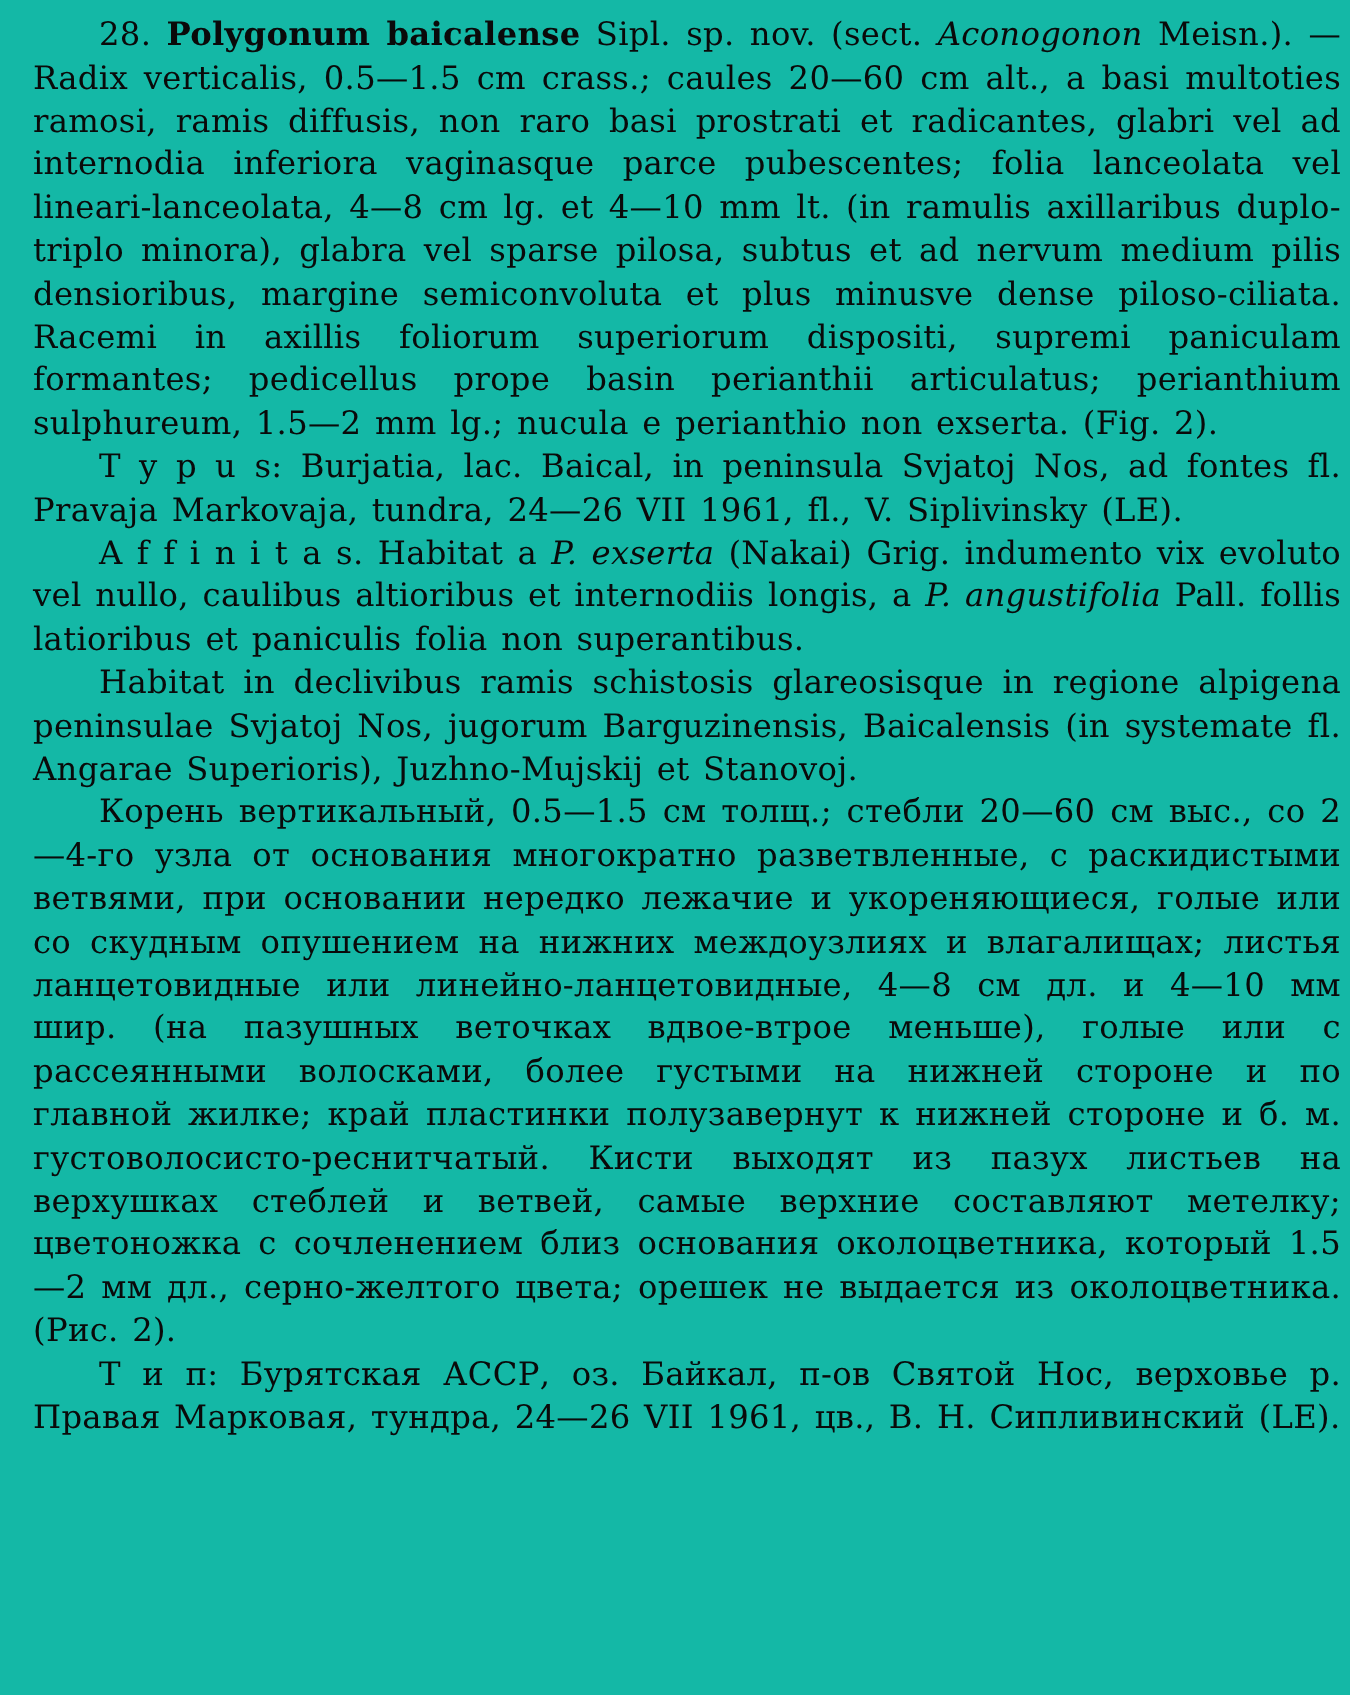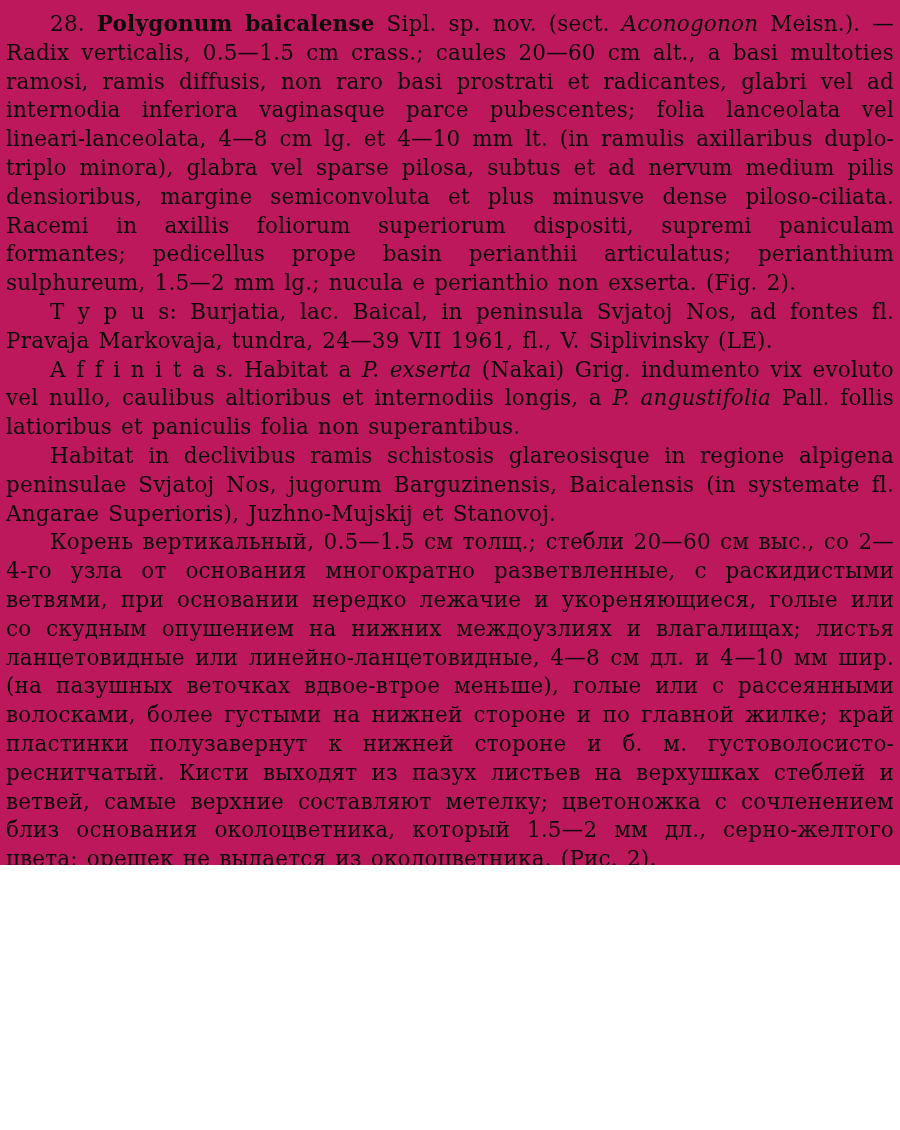--- a/index.html
+++ b/index.html
@@ -2,44 +2,45 @@
 <html><head>
 <meta charset="utf-8">
 <style>
   html, body {
     margin: 0;
     padding: 0;
     background: #ffffff;
   }
   .page {
     width: 900px;
-    height: 865px;
+    height: 1130px;
     box-sizing: border-box;
-    background: #be185d;
+    background: #14b8a6;
     color: #0a0a0a;
     font-family: "DejaVu Serif", "Liberation Serif", serif;
     font-size: 21.5px;
     line-height: 28.8px;
-    padding: 10px 6px 0 6px;
+    padding: 10px 6px 0 22px;
     overflow: hidden;
   }
   .para {
     margin: 0;
     text-align: justify;
     text-indent: 44px;
     letter-spacing: 0.2px;
     word-spacing: 2px;
   }
   .para span.bold   { font-weight: bold; }
   .para span.italic { font-style: italic; }
 </style>
 </head>
 <body>
 
 <div class="page">
   <div>
       <p class="para"><span>28. </span><span class="bold">Polygonum baicalense</span><span> Sipl. sp. nov. (sect. </span><span class="italic">Aconogonon</span><span> Meisn.). — Radix verticalis, 0.5—1.5 cm crass.; caules 20—60 cm alt., a basi multoties ramosi, ramis diffusis, non raro basi prostrati et radicantes, glabri vel ad internodia inferiora vaginasque parce pubescentes; folia lanceolata vel lineari-lanceolata, 4—8 cm lg. et 4—10 mm lt. (in ramulis axillaribus duplo-triplo minora), glabra vel sparse pilosa, subtus et ad nervum medium pilis densioribus, margine semiconvoluta et plus minusve dense piloso-ciliata. Racemi in axillis foliorum superiorum dispositi, supremi paniculam formantes; pedicellus prope basin perianthii articulatus; perianthium sulphureum, 1.5—2 mm lg.; nucula e perianthio non exserta. (Fig. 2).</span></p>
-      <p class="para"><span>T y p u s:  Burjatia, lac. Baical, in peninsula Svjatoj Nos, ad fontes fl. Pravaja Markovaja, tundra, 24—39 VII 1961, fl., V. Siplivinsky (LE).</span></p>
+      <p class="para"><span>T y p u s:  Burjatia, lac. Baical, in peninsula Svjatoj Nos, ad fontes fl. Pravaja Markovaja, tundra, 24—26 VII 1961, fl., V. Siplivinsky (LE).</span></p>
       <p class="para"><span>A f f i n i t a s.  Habitat a </span><span class="italic">P. exserta</span><span> (Nakai) Grig. indumento vix evoluto vel nullo, caulibus altioribus et internodiis longis, a </span><span class="italic">P. angustifolia</span><span> Pall. follis latioribus et paniculis folia non superantibus.</span></p>
       <p class="para"><span>Habitat in declivibus ramis schistosis glareosisque in regione alpigena peninsulae Svjatoj Nos, jugorum Barguzinensis, Baicalensis (in systemate fl. Angarae Superioris), Juzhno-Mujskij et Stanovoj.</span></p>
       <p class="para"><span>Корень вертикальный, 0.5—1.5 см толщ.; стебли 20—60 см выс., со 2—4-го узла от основания многократно разветвленные, с раскидистыми ветвями, при основании нередко лежачие и укореняющиеся, голые или со скудным опушением на нижних междоузлиях и влагалищах; листья ланцетовидные или линейно-ланцетовидные, 4—8 см дл. и 4—10 мм шир. (на пазушных веточках вдвое-втрое меньше), голые или с рассеянными волосками, более густыми на нижней стороне и по главной жилке; край пластинки полузавернут к нижней стороне и б. м.  густоволосисто-реснитчатый. Кисти выходят из пазух листьев на верхушках стеблей и ветвей, самые верхние составляют метелку; цветоножка с сочленением близ основания околоцветника, который 1.5—2 мм дл., серно-желтого цвета; орешек не выдается из околоцветника. (Рис. 2).</span></p>
+      <p class="para"><span>Т и п:  Бурятская АССР, оз. Байкал, п-ов Святой Нос, верховье р. Правая Марковая, тундра, 24—26 VII 1961, цв., В. Н. Сипливинский (LE).</span></p>
     </div>
 </div>
 
 </body></html>

